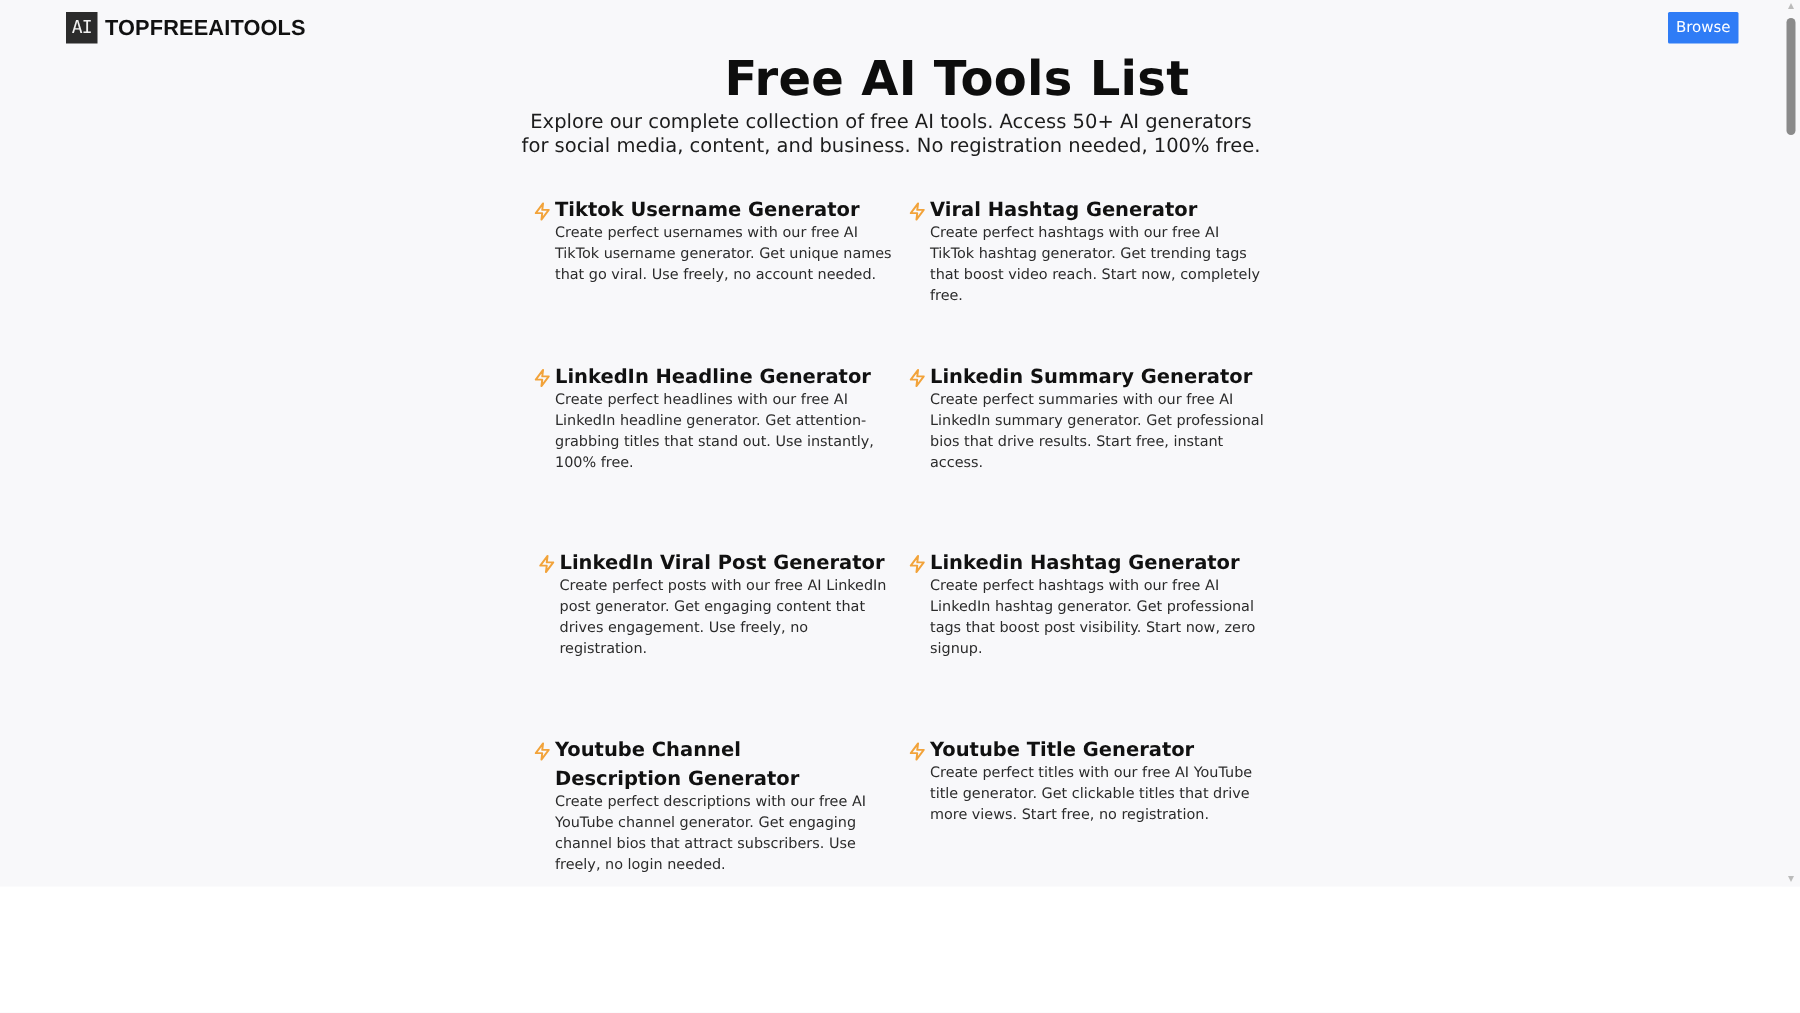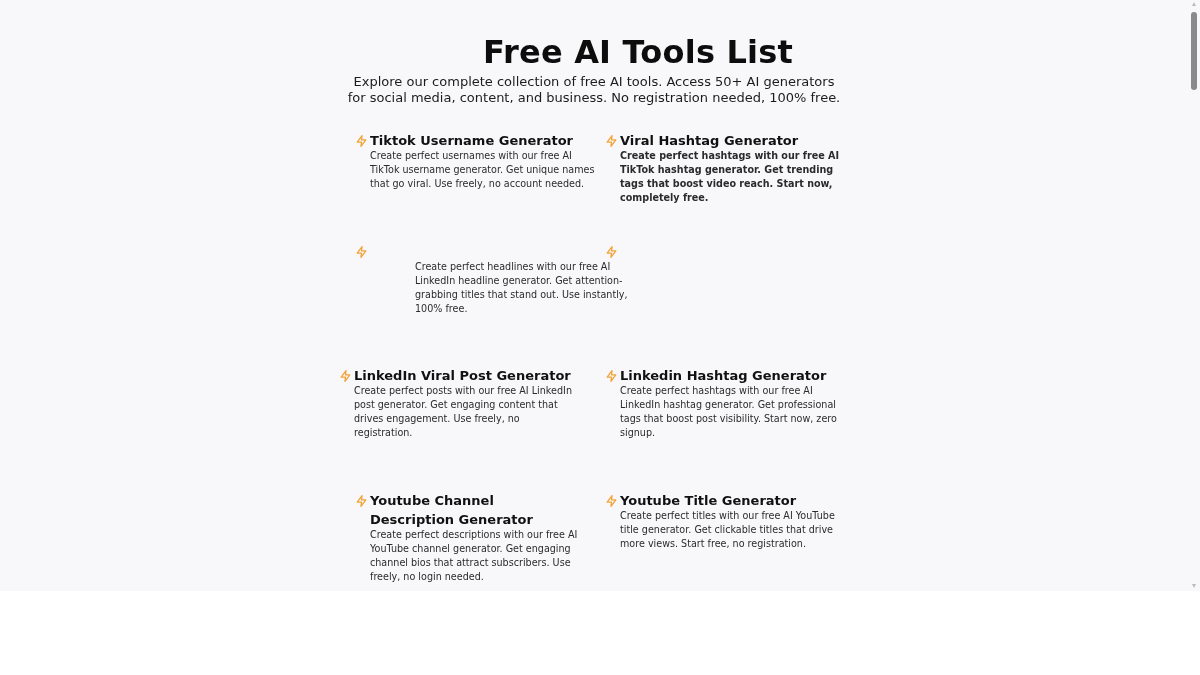--- a/index.html
+++ b/index.html
@@ -19,52 +19,62 @@
   .scrollbar { position:absolute; left:1188px; top:0; width:12px; height:591px; background:#f8f8fa; }
   .scroll-up { position:absolute; left:4px; top:2px; width:4px; height:4px; }
   .scroll-thumb { position:absolute; left:3px; top:12px; width:6px; height:78px; background:#8a8a8a; border-radius:3px; cursor:pointer; }
   .scroll-down { position:absolute; left:4px; top:584px; width:4px; height:4px; }
 </style>
 </head>
 <body>
 
 <div class="viewport">
 
+  <div class="header">
+    <div class="logo">
+      <div class="logo-mark">AI</div>
+      <div class="logo-text">TOPFREEAITOOLS</div>
+    </div>
+    <div class="browse-btn">Browse</div>
+  </div>
 
   <h1 class="title" style="margin:0;padding-left:44px;">Free AI Tools List</h1>
   <p class="subtitle" style="margin:0;">Explore our complete collection of free AI tools. Access 50+ AI generators for social media, content, and business. No registration needed, 100% free.</p>
 
   <div class="card" style="left:355px; top:131px; height:70px;">
     <svg class="icon" viewBox="0 0 24 24">
         <path d="M13 2 L4 14 H12 L11 22 L20 10 H12 Z" fill="none" stroke="#f2a33a" stroke-width="2.4" stroke-linejoin="round"></path>
       </svg>
     <div class="name">Tiktok Username Generator</div>
     <div class="desc" style="top:18px;">Create perfect usernames with our free AI TikTok username generator. Get unique names that go viral. Use freely, no account needed.</div>
   </div>
   <div class="card" style="left:605px; top:131px; height:70px;">
     <svg class="icon" viewBox="0 0 24 24">
         <path d="M13 2 L4 14 H12 L11 22 L20 10 H12 Z" fill="none" stroke="#f2a33a" stroke-width="2.4" stroke-linejoin="round"></path>
       </svg>
     <div class="name">Viral Hashtag Generator</div>
-    <div class="desc" style="top:18px;font-weight:bold;">Create perfect hashtags with our free AI TikTok hashtag generator. Get trending tags that boost video reach. Start now, completely free.</div>
+    <div class="desc" style="top:18px;">Create perfect hashtags with our free AI TikTok hashtag generator. Get trending tags that boost video reach. Start now, completely free.</div>
   </div>
 
   <div class="card" style="left:355px; top:242px; height:80px;">
     <svg class="icon" viewBox="0 0 24 24">
         <path d="M13 2 L4 14 H12 L11 22 L20 10 H12 Z" fill="none" stroke="#f2a33a" stroke-width="2.4" stroke-linejoin="round"></path>
       </svg>
-    <div class="desc" style="top:18px;margin-left:45px;">Create perfect headlines with our free AI LinkedIn headline generator. Get attention-grabbing titles that stand out. Use instantly, 100% free.</div>
+    <div class="name">LinkedIn Headline Generator</div>
+    <div class="desc" style="top:18px;">Create perfect headlines with our free AI LinkedIn headline generator. Get attention-grabbing titles that stand out. Use instantly, 100% free.</div>
   </div>
   <div class="card" style="left:605px; top:242px; height:80px;">
     <svg class="icon" viewBox="0 0 24 24">
         <path d="M13 2 L4 14 H12 L11 22 L20 10 H12 Z" fill="none" stroke="#f2a33a" stroke-width="2.4" stroke-linejoin="round"></path>
       </svg>
+    <div class="name">Linkedin Summary Generator</div>
+    <div class="desc" style="top:18px;">Create perfect summaries with our free AI LinkedIn summary generator. Get professional bios that drive results. Start free, instant access.</div>
   </div>
 
-  <div class="card" style="left:339px; top:366px; height:80px;">
+  <div class="card" style="left:358px; top:366px; height:80px;">
     <svg class="icon" viewBox="0 0 24 24">
         <path d="M13 2 L4 14 H12 L11 22 L20 10 H12 Z" fill="none" stroke="#f2a33a" stroke-width="2.4" stroke-linejoin="round"></path>
       </svg>
     <div class="name">LinkedIn Viral Post Generator</div>
     <div class="desc" style="top:18px;">Create perfect posts with our free AI LinkedIn post generator. Get engaging content that drives engagement. Use freely, no registration.</div>
   </div>
   <div class="card" style="left:605px; top:366px; height:80px;text-decoration:underline;">
     <svg class="icon" viewBox="0 0 24 24">
         <path d="M13 2 L4 14 H12 L11 22 L20 10 H12 Z" fill="none" stroke="#f2a33a" stroke-width="2.4" stroke-linejoin="round"></path>
       </svg>

